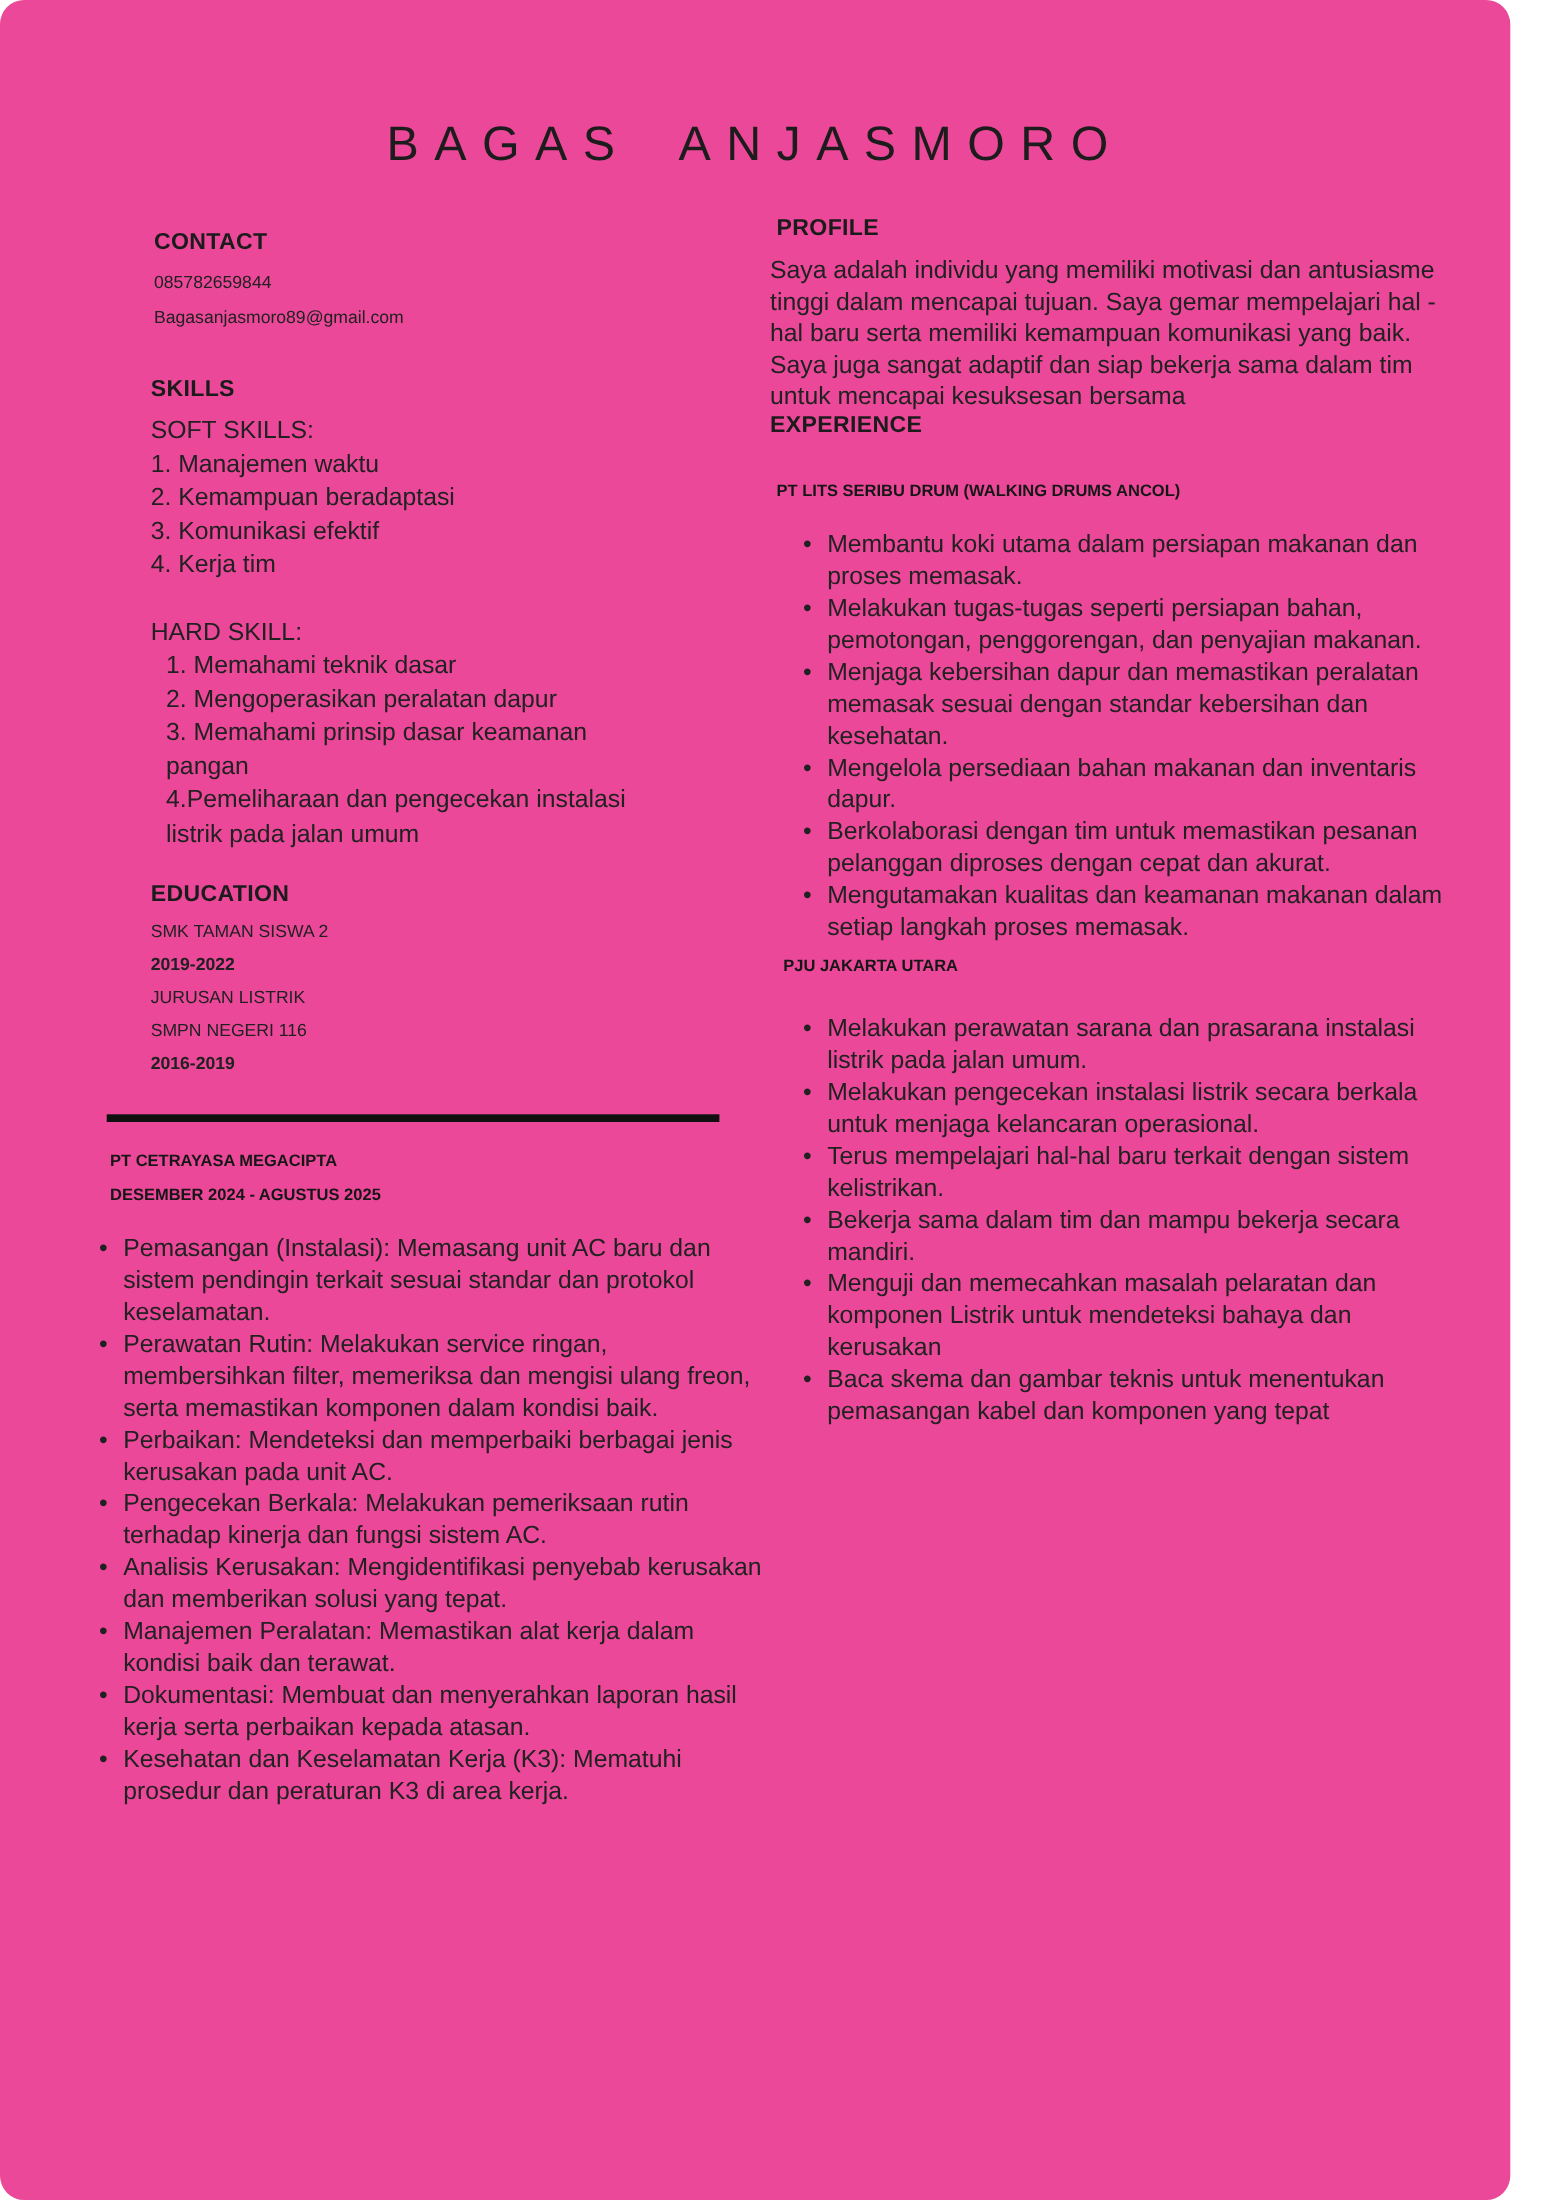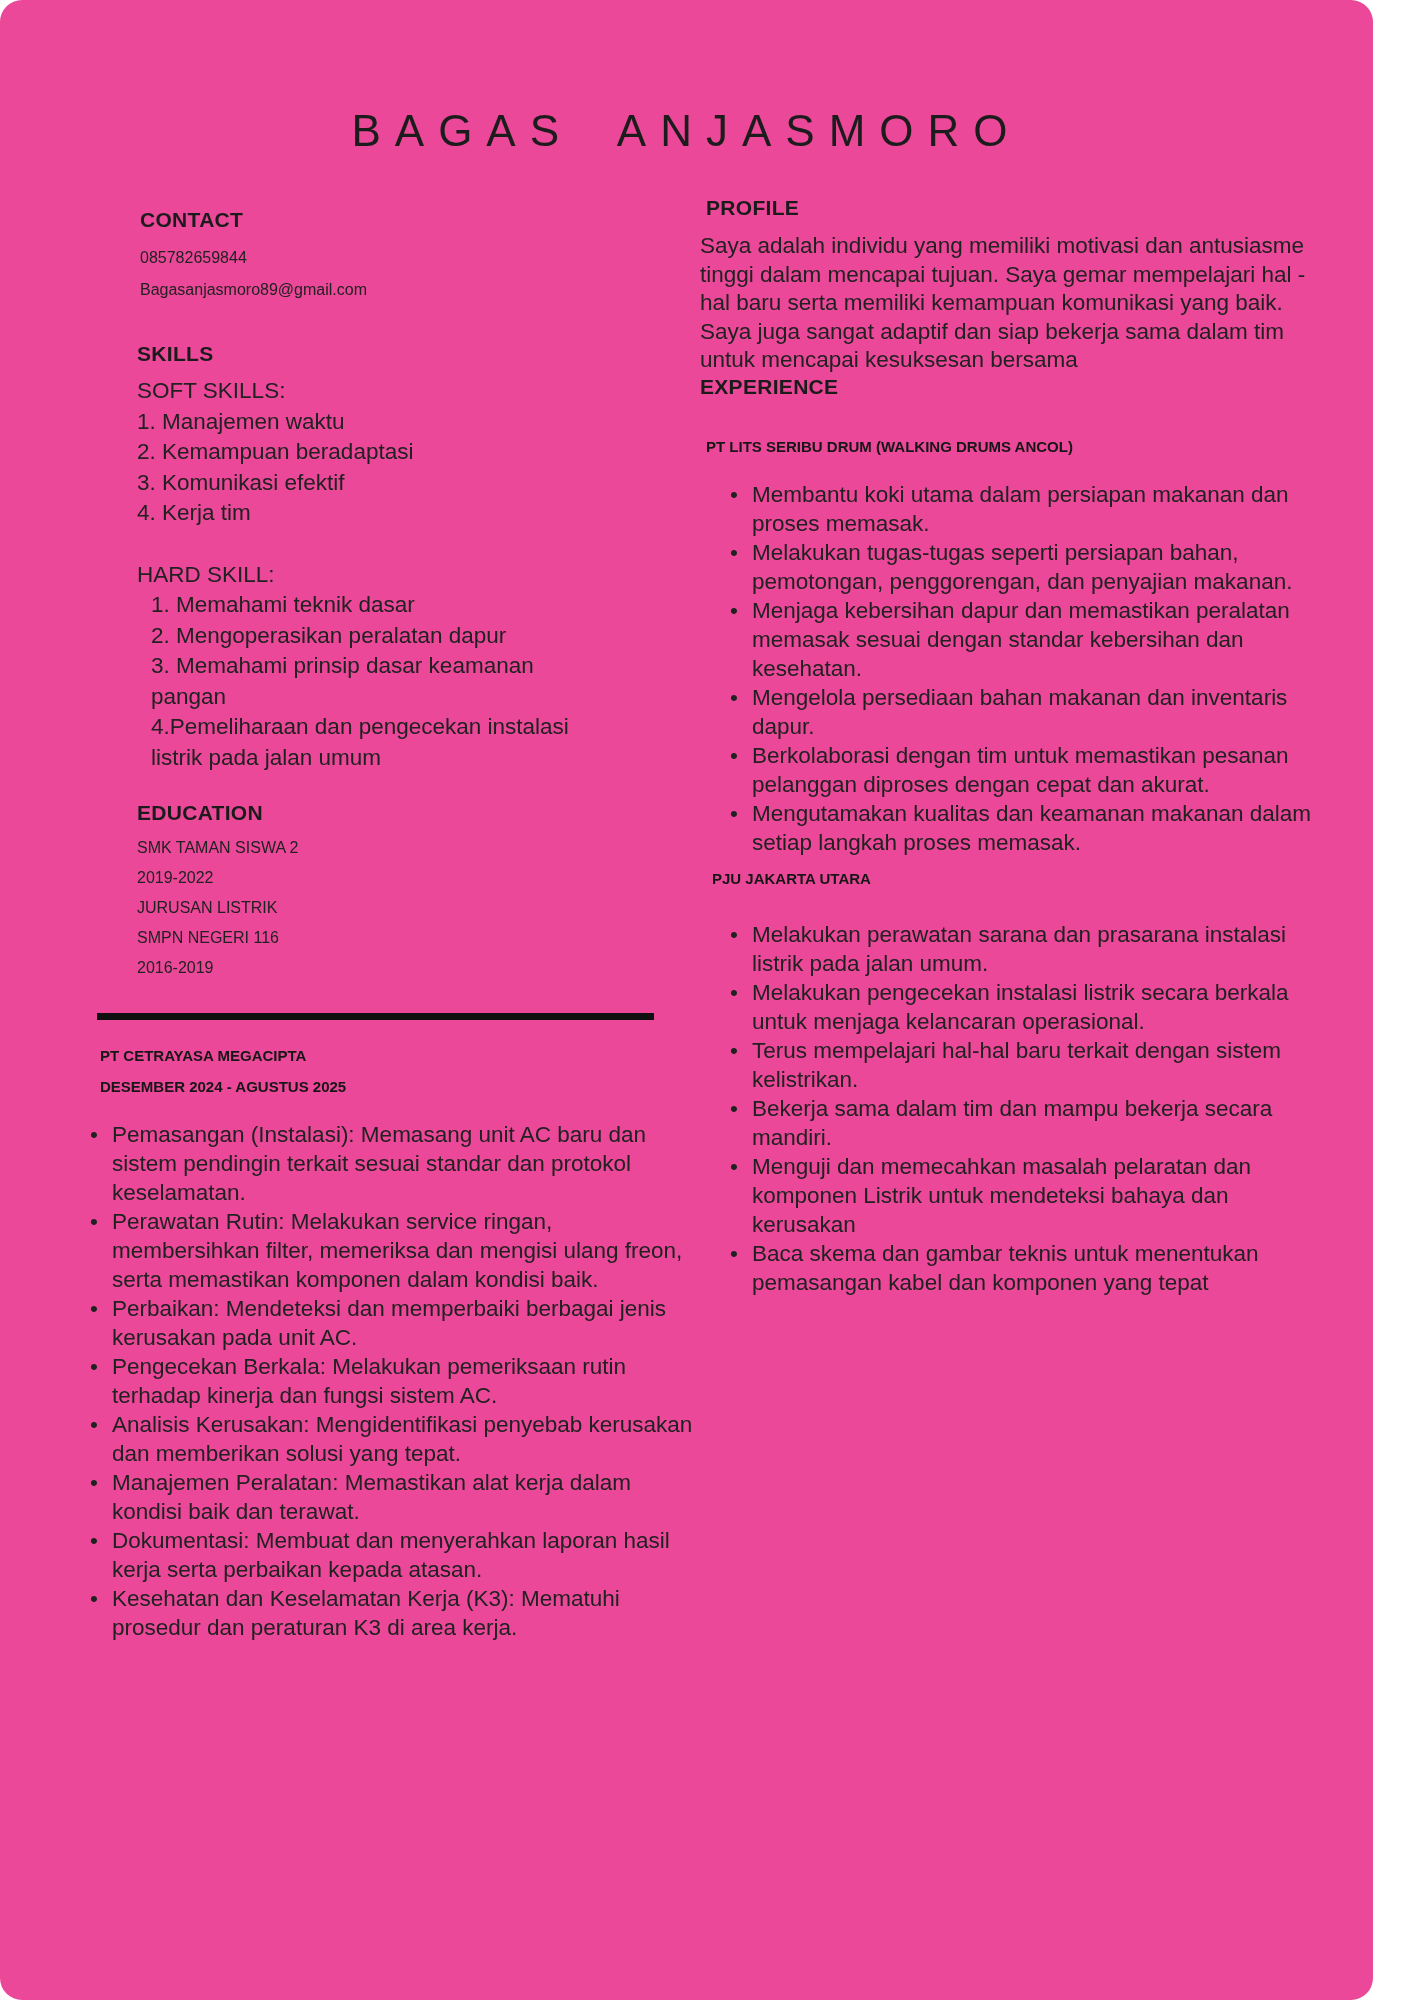--- a/index.html
+++ b/index.html
@@ -38,21 +38,21 @@
   .contact-lines { margin-top:10px; }
   .skills-block { margin-left:55px; margin-top:36px; }
   .skills-body { margin-top:10px; }
   .skill-line { font-size:22.5px; line-height:30.5px; }
   .hard-block { margin-top:31px; }
   .hard-items { width:474px; }
   .hard-items .skill-line { padding-left:14px; }
   .education-block { margin-left:55px; margin-top:28px; }
   .edu-lines { margin-top:8px; }
   .edu-line { font-size:16px; line-height:30px; }
-  .edu-bold { font-weight:400; }
+  .edu-bold { font-weight:700; }
   .divider { margin-left:15px; margin-top:30px; width:557px; height:7px; background:#101010; }
   .job-head-left { margin-left:18px; margin-top:20px; }
   .job-title { font-size:15px; font-weight:700; line-height:31px; color:#161616; }
   
   ul.bullets { list-style:none; margin:18px 0 0 0; padding:0; }
   ul.bullets li { display:flex; font-size:22.5px; line-height:29px; }
   ul.bullets .bullet { flex:none; width:22px; }
   ul.bullets .li-text { flex:1; }
   .col-left ul.bullets { padding-left:8px; }
   .col-left ul.bullets .li-text { max-width:588px; }

